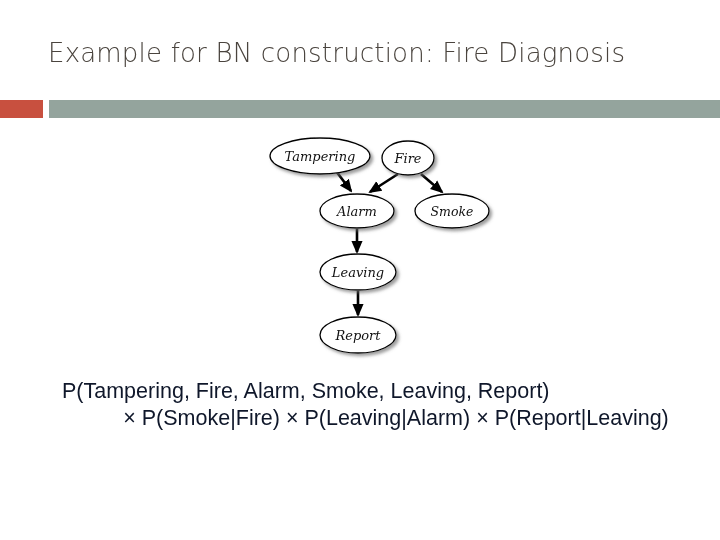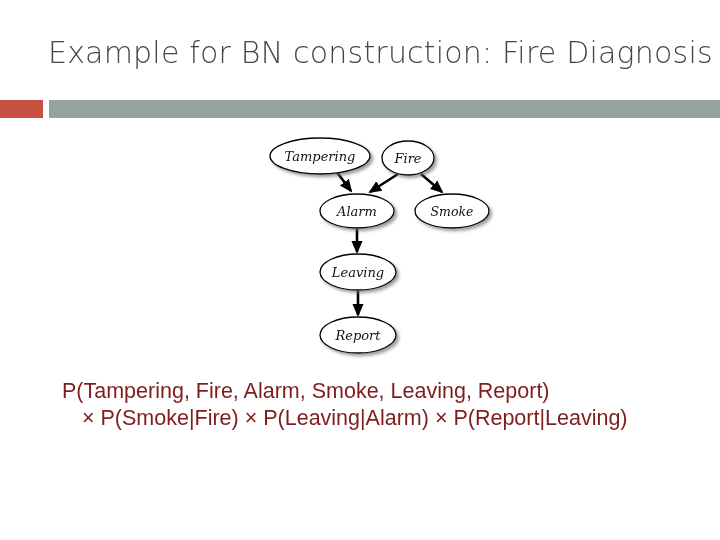--- a/index.html
+++ b/index.html
@@ -16,21 +16,21 @@
   }
 
   
   .slide-title {
     position: absolute;
     left: 48px;
     top: 33px;
     width: 650px;
     font-family: "DejaVu Sans", sans-serif;
     font-weight: 300;
-    font-size: 30px;
+    font-size: 26px;
     line-height: 40px;
     letter-spacing: 0.2px;
     color: #4a443e;
     white-space: nowrap;
   }
 
   
   .title-rule {
     position: absolute;
     left: 0;
@@ -75,25 +75,25 @@
 
   
   .equation {
     position: absolute;
     left: 62px;
     top: 378px;
     width: 648px;
     font-family: "Liberation Sans", sans-serif;
     font-size: 21.5px;
     line-height: 27px;
-    color: #7f1d1d;
+    color: #0f172a;
     white-space: nowrap;
   }
   .equation .eq-line { display: block; }
-  .equation .eq-line.indent { padding-left: 20px; }
+  .equation .eq-line.indent { padding-left: 20px; text-align: center; }
 </style>
 </head>
 <body>
 
 <div class="slide-title">Example for BN construction: Fire Diagnosis</div>
 
 <div class="title-rule">
   <div class="rule-accent"></div>
   <div class="rule-bar"></div>
 </div>

